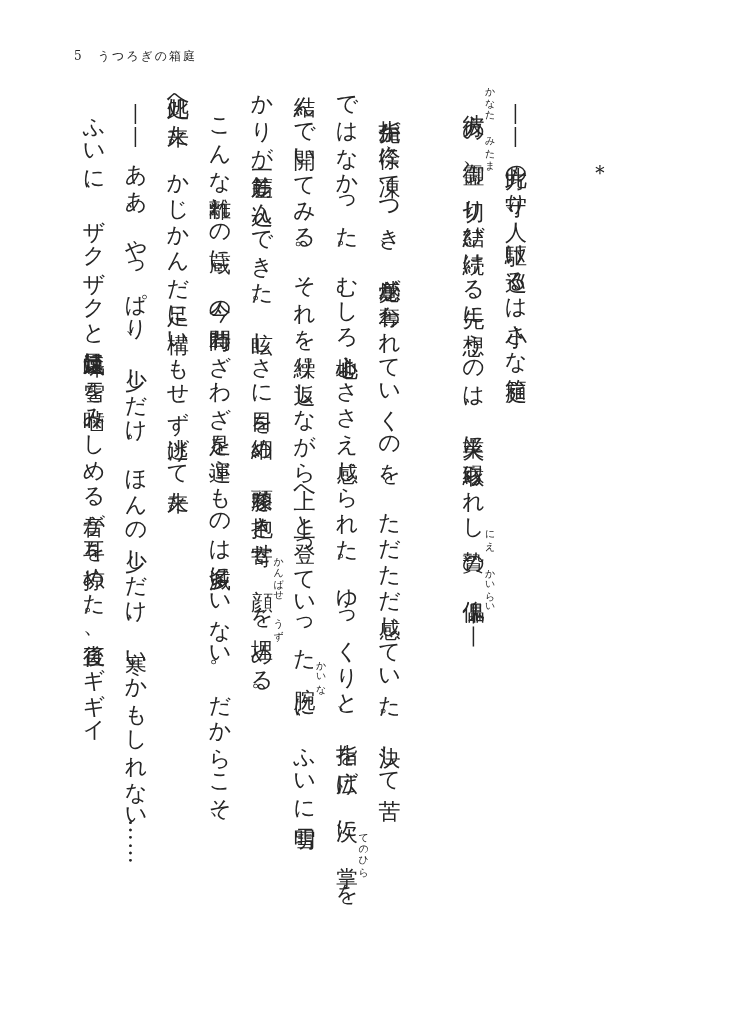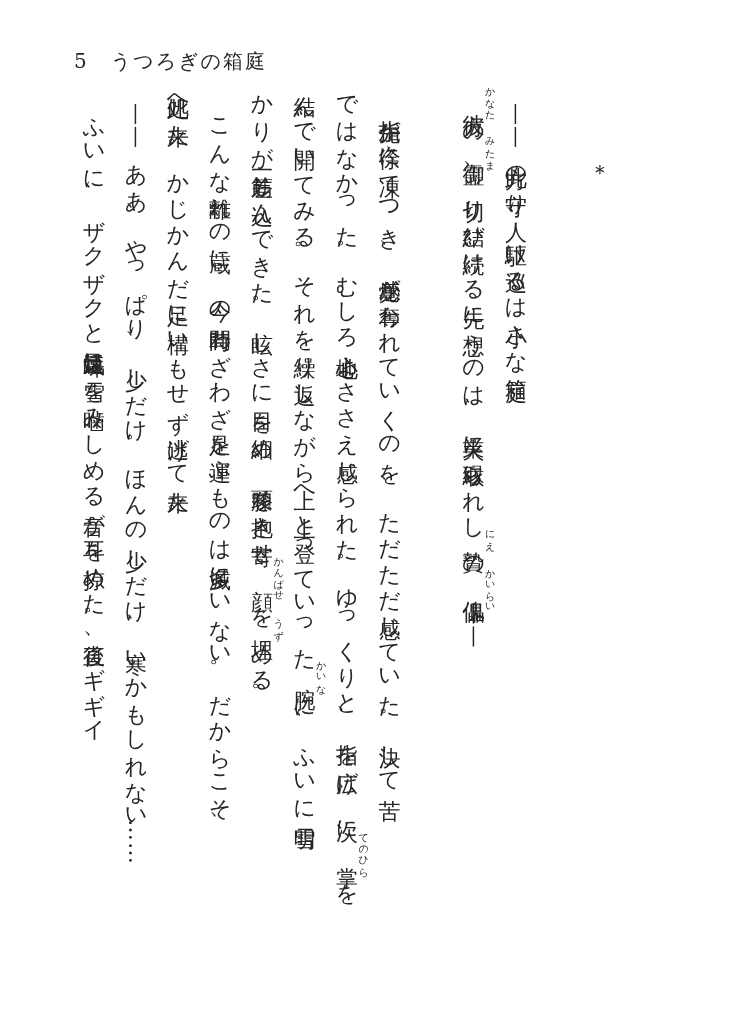--- a/index.html
+++ b/index.html
@@ -9,21 +9,21 @@
     height: 1024px;
     background: #ffffff;
     overflow: hidden;
     font-family: "DejaVu Serif", "Liberation Serif", serif;
     color: #262626;
   }
   .running-header {
     position: absolute;
     left: 74px;
     top: 48px;
-    font-size: 20px;
+    font-size: 12px;
     letter-spacing: 2px;
     white-space: pre;
   }
   .text-block {
     position: absolute;
     top: 80px;
     right: 118px;
     height: 905px;
     writing-mode: vertical-rl;
     text-orientation: mixed;

